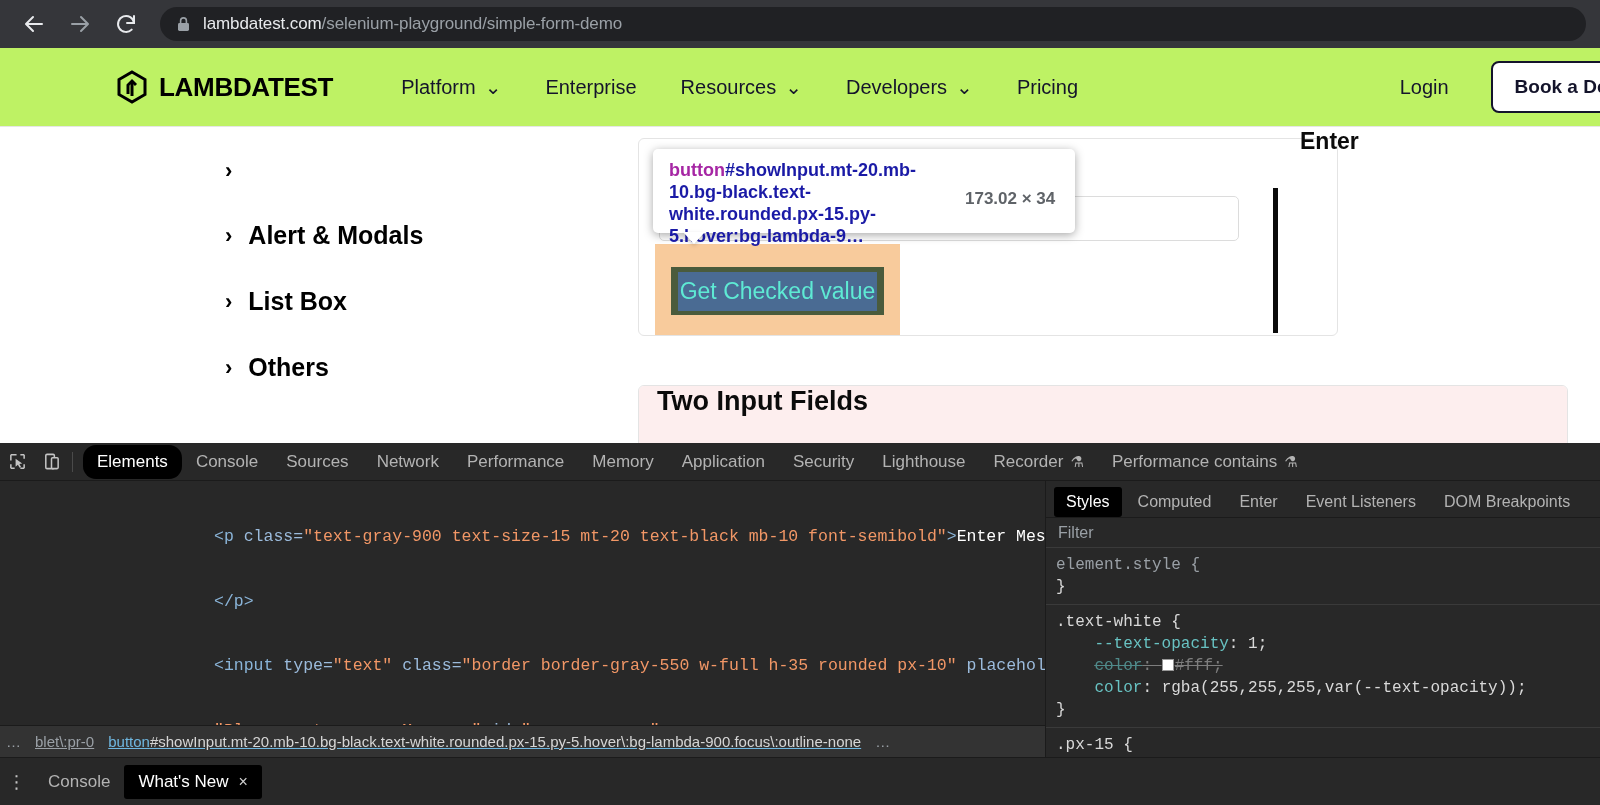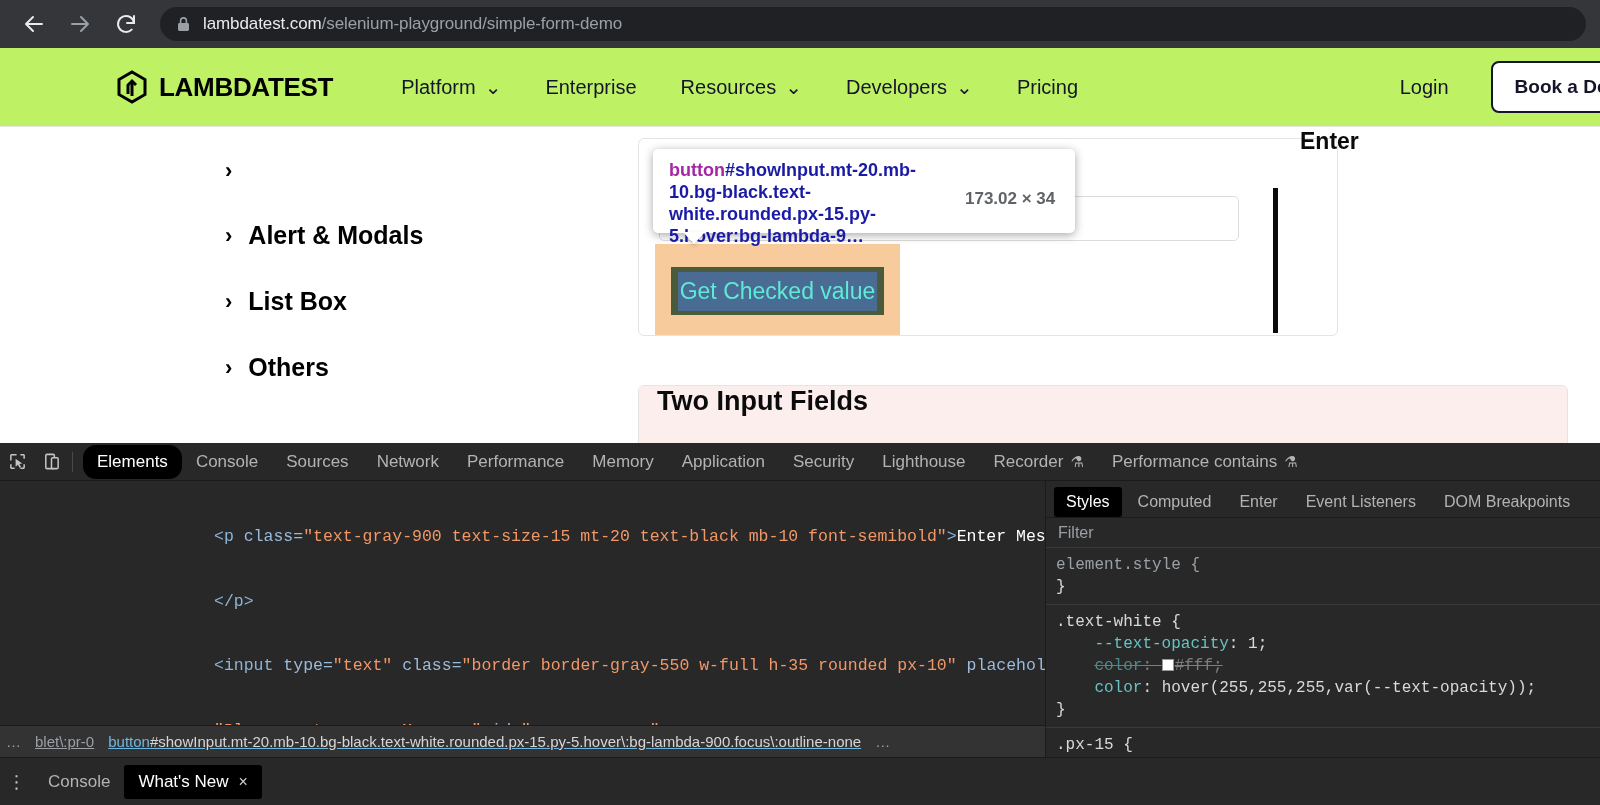--- a/index.html
+++ b/index.html
@@ -470,21 +470,21 @@
         <div class="filter-row">
           <span class="filter-text">Filter</span>
         </div>
 
         <div class="css-block"><span class="csel" style="color:#9aa0a6">element.style {</span>
 <span class="csel">}</span></div>
 
         <div class="css-block"><span class="csel">.text-white {</span>
 <span>    </span><span class="cprop">--text-opacity</span><span class="csel">: </span><span class="cval">1;</span>
 <span>    </span><span class="strike"><span class="cprop">color</span><span>: </span><span class="swatch"></span><span>#fff;</span></span>
-<span>    </span><span class="cprop">color</span><span class="csel">: </span><span class="cval">hover(255,255,255,var(--text-opacity));</span>
+<span>    </span><span class="cprop">color</span><span class="csel">: </span><span class="cval">rgba(255,255,255,var(--text-opacity));</span>
 <span class="csel">}</span></div>
 
         <div class="css-block" style="border-bottom:none"><span class="csel">.px-15 {</span>
 <span>    </span><span class="cprop">padding-left</span><span class="csel">: </span><span class="cval">15px;</span></div>
       </div>
     </div>
 
     <div class="dt-bottom-strip"></div>
   </div>
 </div>

